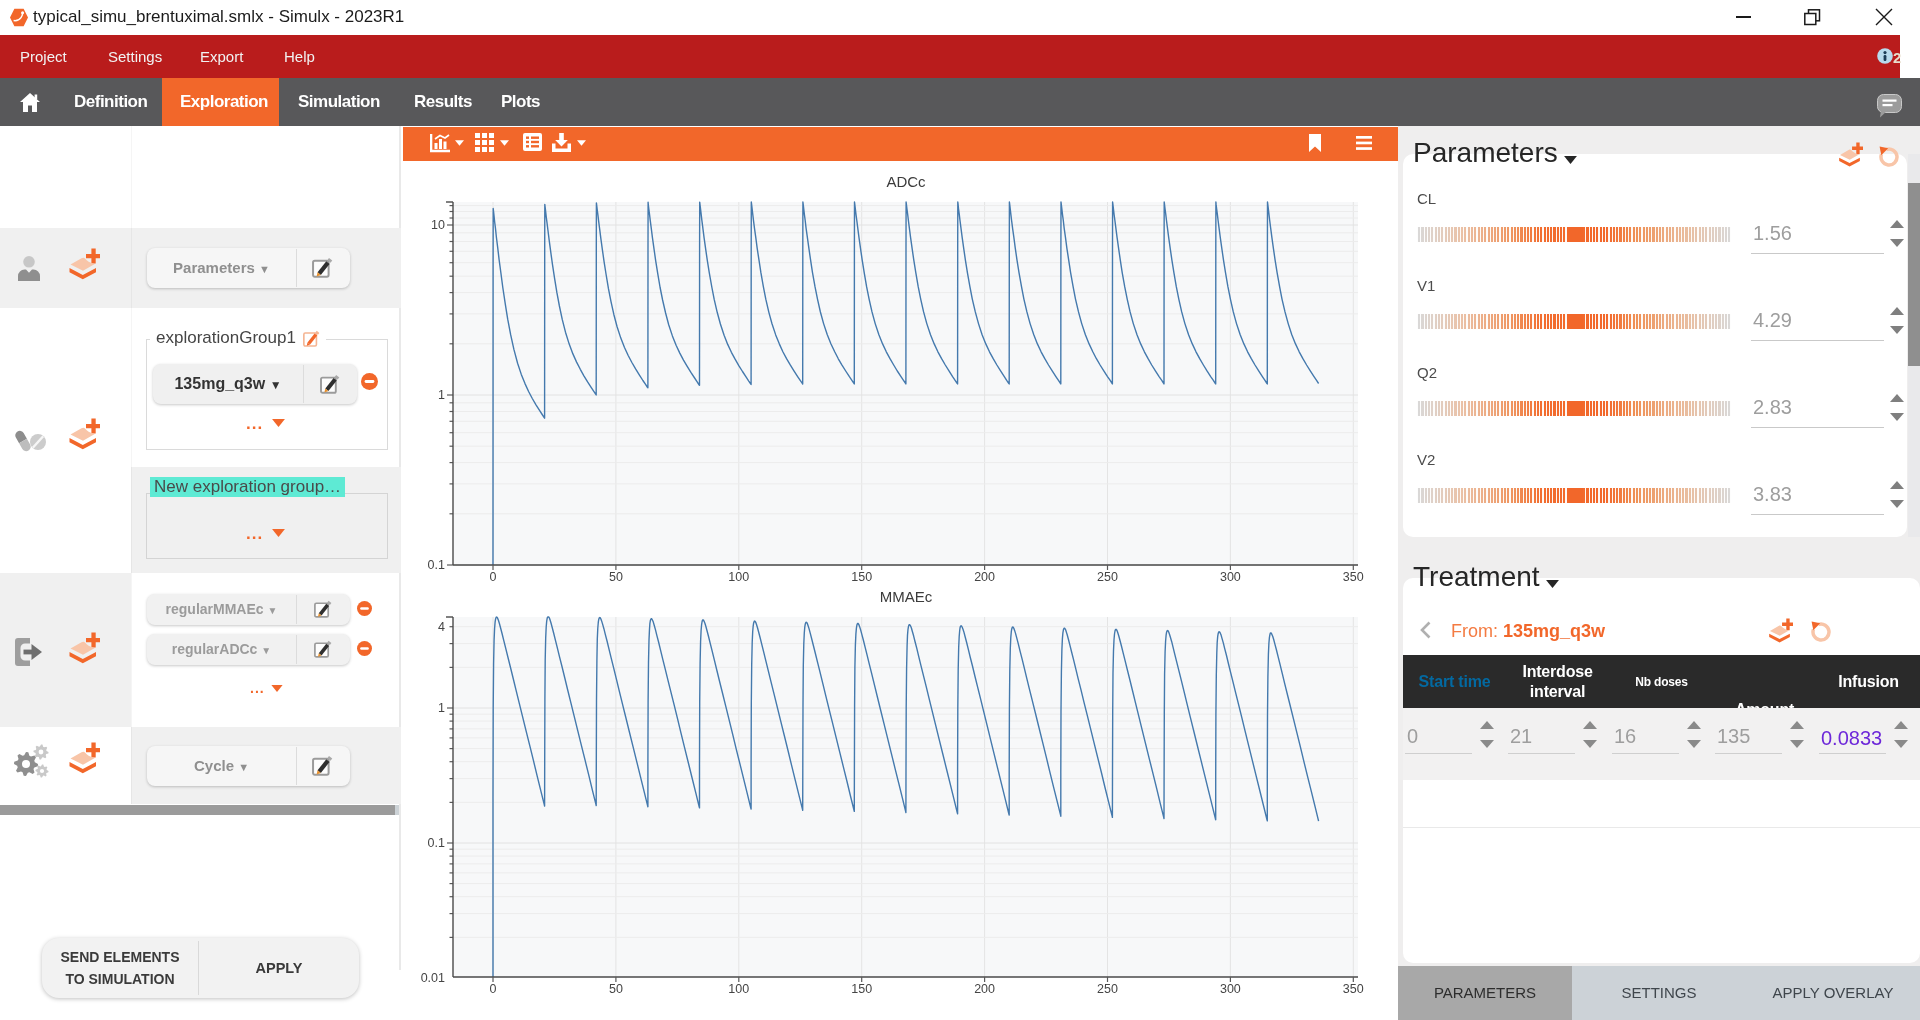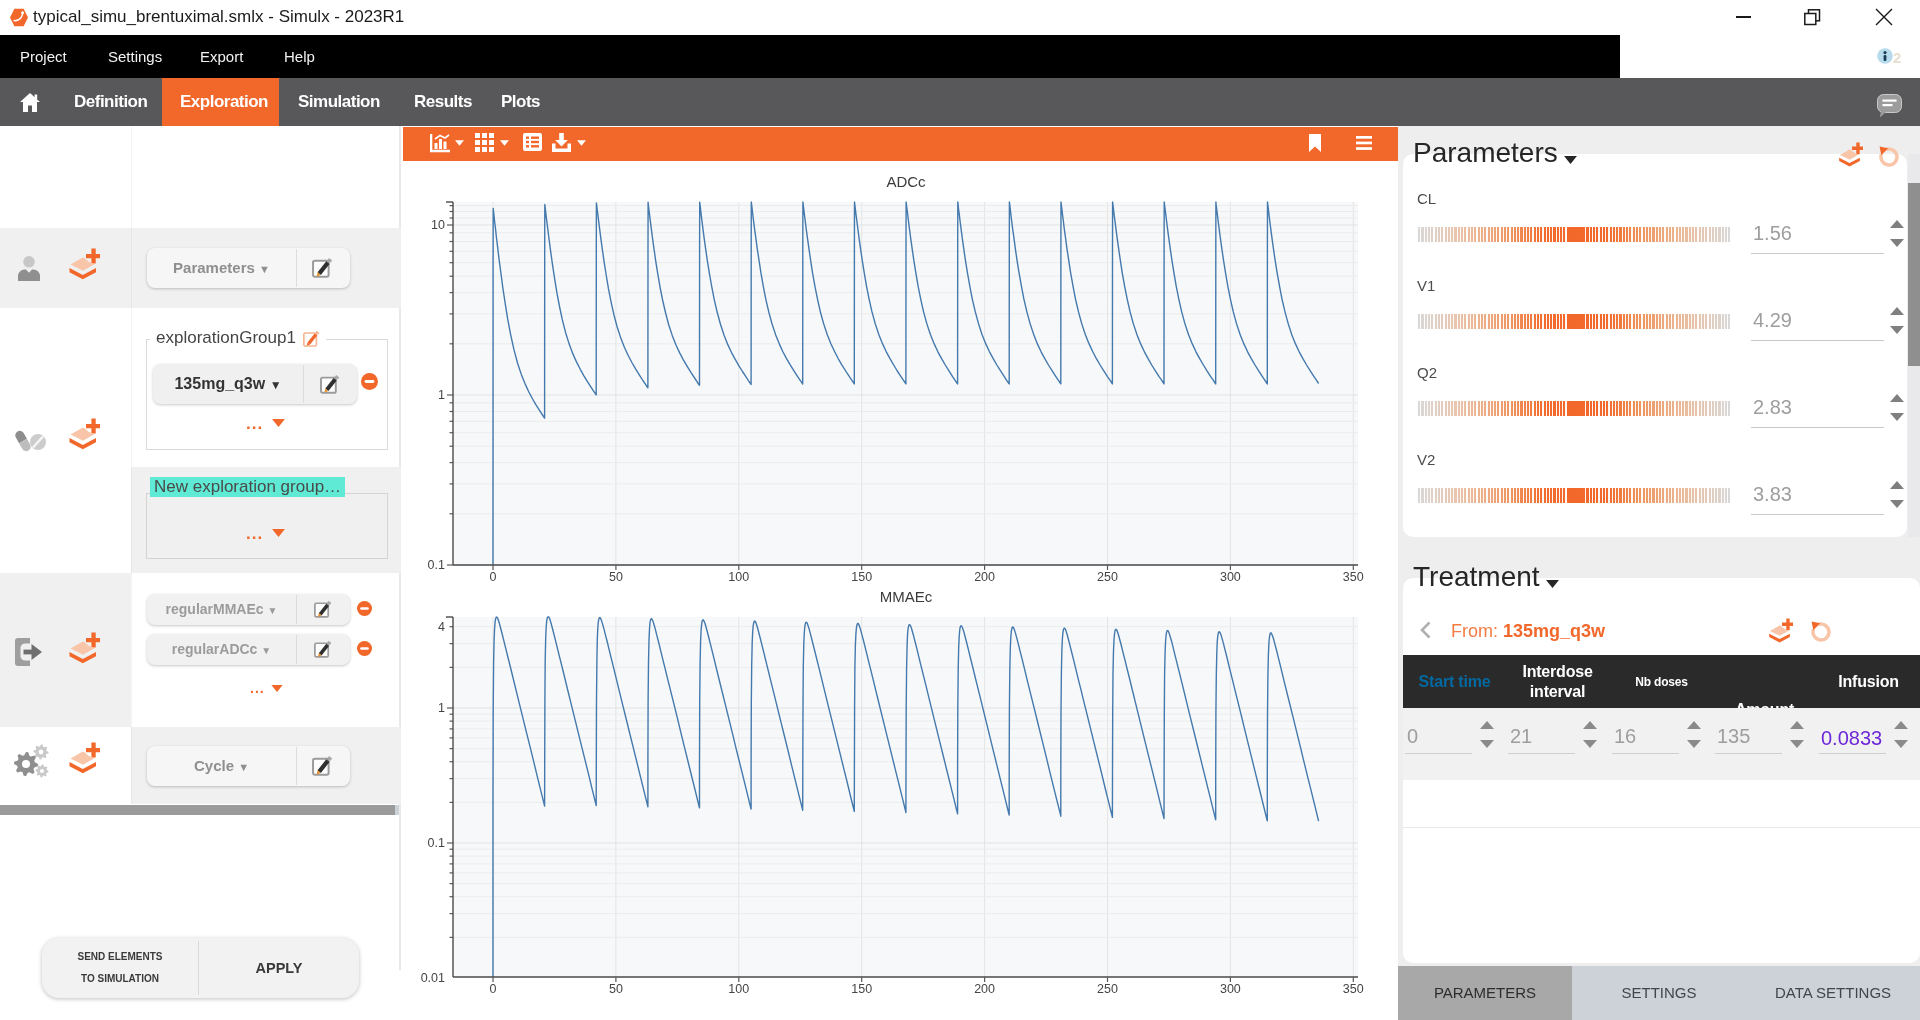--- a/index.html
+++ b/index.html
@@ -13,21 +13,21 @@
 <div class="abs" style="left:33px;top:7px;font-size:17px;color:#1b1b1b">typical_simu_brentuximal.smlx - Simulx - 2023R1</div>
 <div class="abs" style="left:1736px;top:16px;width:15px;height:2px;background:#1a1a1a"></div>
 <svg class="abs" style="left:1804px;top:9px" width="17" height="17" viewBox="0 0 17 17">
 <rect x="4.5" y="0.8" width="11" height="11" fill="none" stroke="#1a1a1a" stroke-width="1.5"></rect>
 <rect x="0.8" y="4.5" width="11" height="11" fill="#fff" stroke="#1a1a1a" stroke-width="1.5"></rect>
 </svg>
 <svg class="abs" style="left:1875px;top:8px" width="18" height="18" viewBox="0 0 18 18">
 <path d="M1 1 L17 17 M17 1 L1 17" stroke="#1a1a1a" stroke-width="1.4"></path>
 </svg>
 </div>
-<div class="abs" style="left:0;top:35px;width:1620px;height:43px;background:#000000;color:#f2f2f2;font-size:15px">
+<div class="abs" style="left:0;top:35px;width:1900px;height:43px;background:#b91c1c;color:#f2f2f2;font-size:15px">
 <div class="abs" style="left:20px;top:13px">Project</div>
 <div class="abs" style="left:108px;top:13px">Settings</div>
 <div class="abs" style="left:200px;top:13px">Export</div>
 <div class="abs" style="left:284px;top:13px">Help</div>
 <svg class="abs" style="left:1877px;top:13px" width="16" height="16" viewBox="0 0 16 16">
 <circle cx="8" cy="8" r="7.8" fill="#b7daed"></circle>
 <circle cx="8" cy="4.6" r="1.6" fill="#1c3d57"></circle>
 <rect x="6.6" y="7" width="2.8" height="6" rx="1.2" fill="#1c3d57"></rect>
 </svg>
 <div class="abs" style="left:1893px;top:14px;font-size:15px;font-weight:bold;color:#e7decd">2</div>
@@ -177,21 +177,21 @@
     <svg style="position:absolute;left:312px;top:629px" width="21" height="21" viewBox="0 0 20 20">
 <rect x="1" y="3.6" width="14.8" height="15.2" rx="1.6" fill="#fdfdfd" stroke="#9b9b9b" stroke-width="1.9"></rect>
 <polygon points="5.3,14.6 13.6,4.1 16.7,6.6 8.4,17.1" fill="#2f2f2f"></polygon>
 <polygon points="14.5,3.0 16.2,0.9 19.3,3.4 17.6,5.5" fill="#a9a9a9"></polygon>
 <polygon points="5.3,14.6 4.4,18.6 8.4,17.1" fill="#e8912d"></polygon>
 </svg>
 <div class="abs" style="left:0;top:679px;width:399px;height:10px;background:#ccd2d6"></div>
 <div class="abs" style="left:0;top:679px;width:395px;height:10px;background:#9b9b9b"></div>
 <div class="abs" style="left:42px;top:812px;width:317px;height:60px;background:#f2f2f2;border-radius:17px;box-shadow:0 1px 4px rgba(0,0,0,0.25)"></div>
 <div class="abs" style="left:198px;top:815px;width:1px;height:54px;background:#d9d9d9"></div>
-<div class="abs" style="left:42px;top:820px;width:156px;height:44px;text-align:center;font-size:10px;font-weight:bold;color:#3a3a3a;line-height:22px">SEND ELEMENTS<br>TO SIMULATION</div>
+<div class="abs" style="left:42px;top:820px;width:156px;height:44px;text-align:center;font-size:14px;font-weight:bold;color:#3a3a3a;line-height:22px">SEND ELEMENTS<br>TO SIMULATION</div>
 <div class="abs" style="left:199px;top:812px;width:160px;height:60px;text-align:center;line-height:60px;font-size:14.5px;font-weight:bold;color:#3a3a3a">APPLY</div>
 </div>
 <div class="abs" style="left:403px;top:127px;width:995px;height:34px;background:#F2672A">
 <svg class="abs" style="left:27px;top:7px" width="20" height="19" viewBox="0 0 20 19">
 <path d="M1 0 V17 H20" stroke="#fff" stroke-width="2.6" fill="none"></path>
 <rect x="4.5" y="9" width="3" height="6" fill="#fff"></rect>
       <rect x="9" y="5" width="3" height="10" fill="#fff"></rect>
       <rect x="13.5" y="7.5" width="3" height="7.5" fill="#fff"></rect>
 <path d="M5 5 L10 1.5 L15 4 L19 1" stroke="#fff" stroke-width="1.6" fill="none"></path>
 </svg>
@@ -508,13 +508,13 @@
 <div class="abs" style="left:421px;top:627px;width:67px;height:1px;background:#cfcfcf"></div>
 <svg style="position:absolute;left:495.6px;top:595px" width="14" height="27" viewBox="0 0 14 27">
 <polygon points="7,0 14,8 0,8" fill="#8a8a8a"></polygon>
       <polygon points="0,19 14,19 7,27" fill="#8a8a8a"></polygon>
 </svg>
 <div class="abs" style="left:5px;top:701px;width:517px;height:1px;background:#e9e9e9"></div>
 <div class="abs" style="left:0;top:840px;width:522px;height:54px;background:#ccd2d7"></div>
 <div class="abs" style="left:0;top:840px;width:174px;height:54px;background:#a8a8a8"></div>
 <div class="abs" style="left:0;top:840px;width:174px;height:54px;line-height:54px;text-align:center;font-size:15px;color:#2d2d2d">PARAMETERS</div>
 <div class="abs" style="left:174px;top:840px;width:174px;height:54px;line-height:54px;text-align:center;font-size:15px;color:#3f464c">SETTINGS</div>
-<div class="abs" style="left:348px;top:840px;width:174px;height:54px;line-height:54px;text-align:center;font-size:15px;color:#3f464c">DATA SETTINGS</div>
+<div class="abs" style="left:348px;top:840px;width:174px;height:54px;line-height:54px;text-align:center;font-size:15px;color:#3f464c">APPLY OVERLAY</div>
 </div>
 </body></html>

